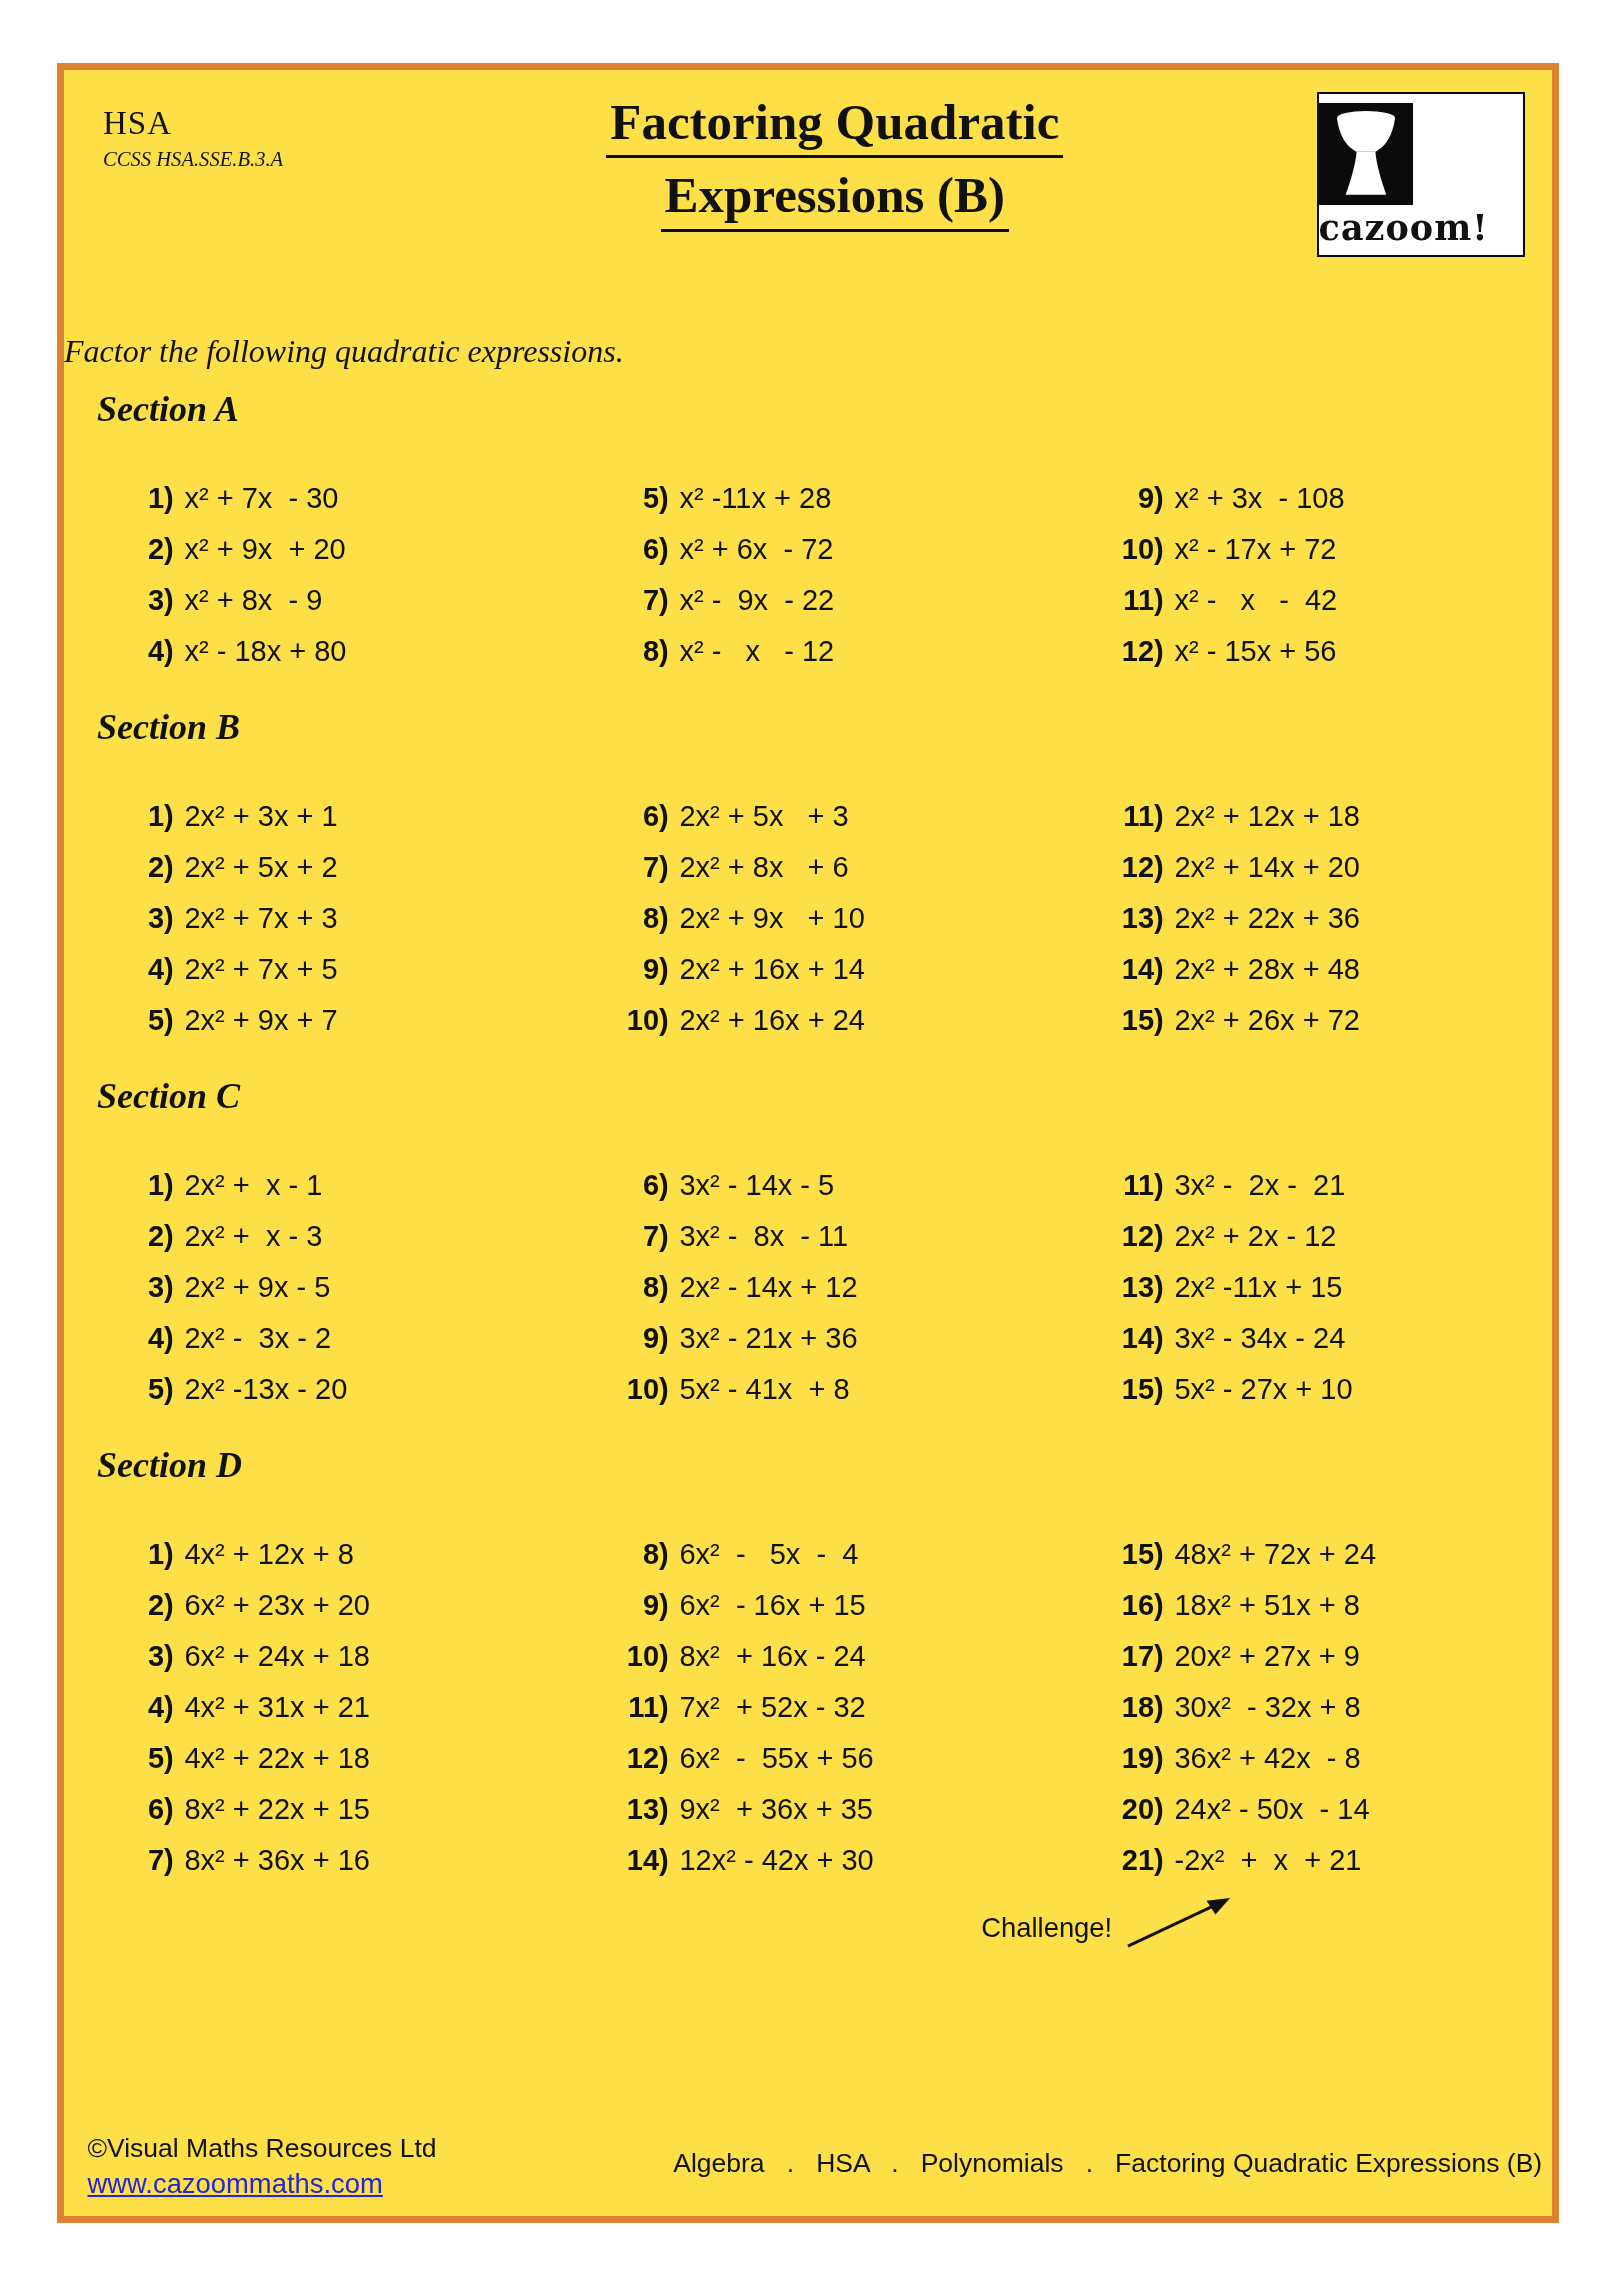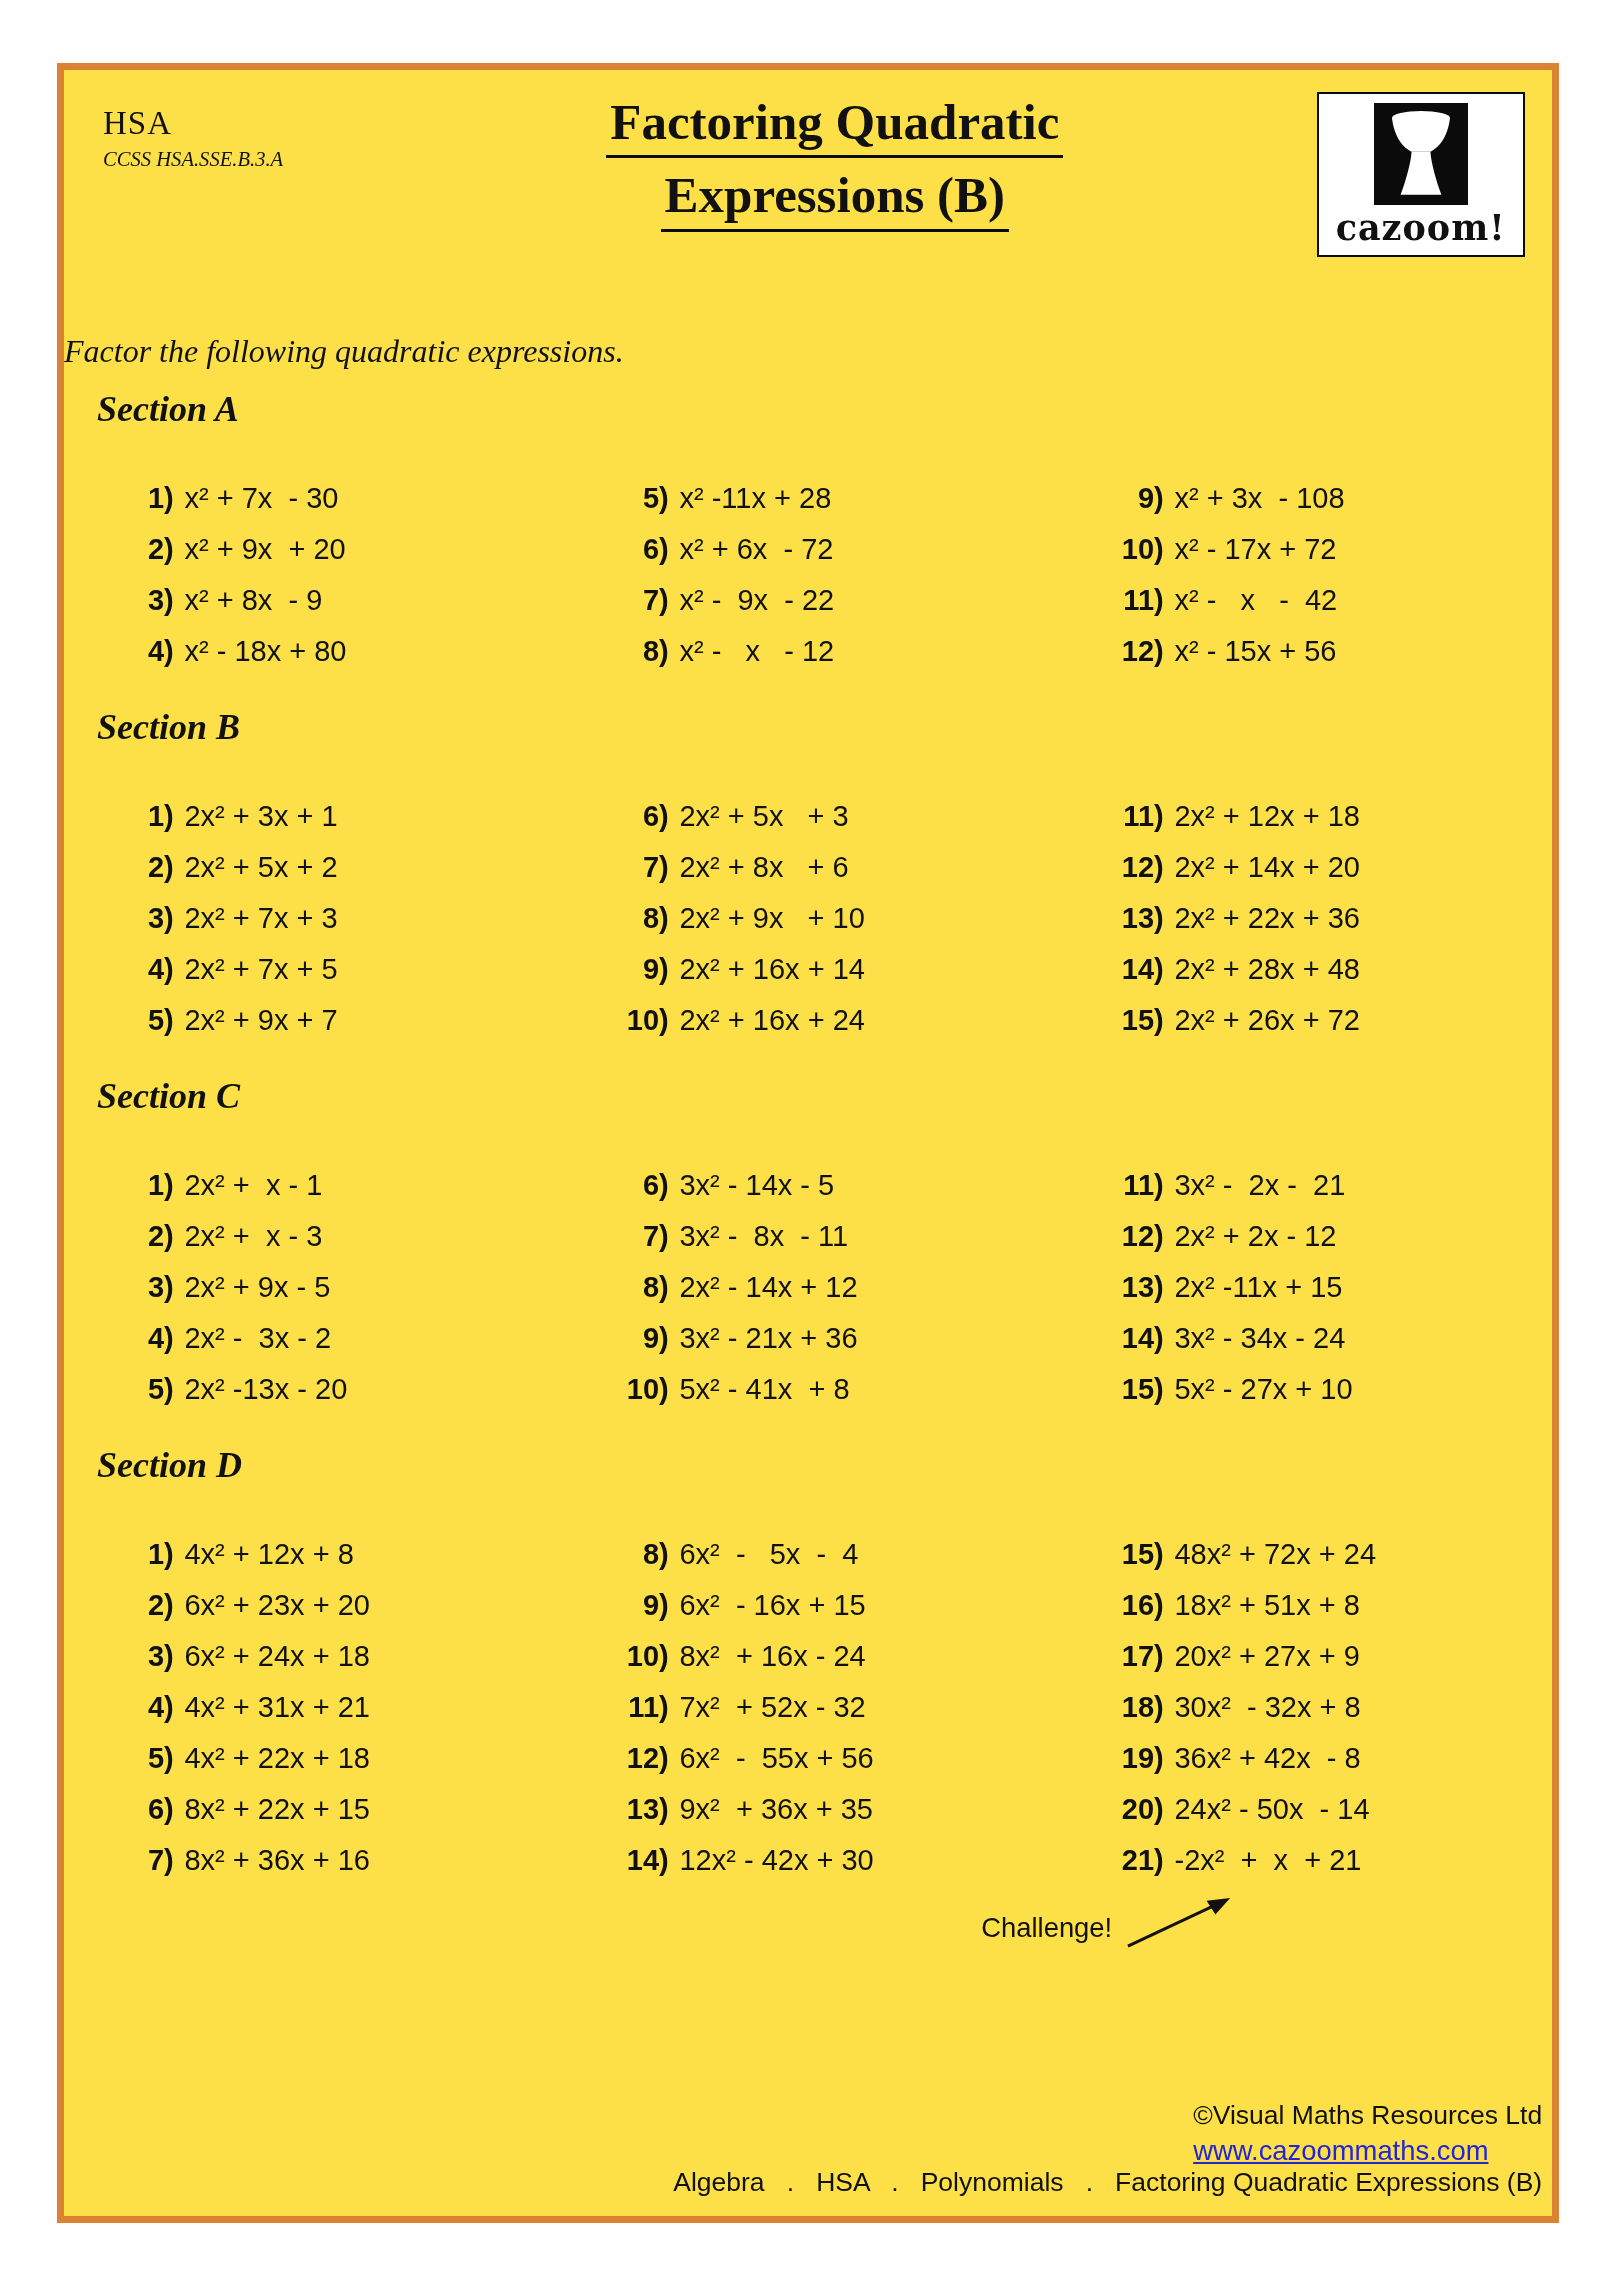--- a/index.html
+++ b/index.html
@@ -44,21 +44,21 @@
     border-bottom: 3.9px solid #0b0b0b;
     padding: 0 3.9px 4.9px 3.9px;
     margin-bottom: 8.8px;
     white-space: pre;
   }
   
   .logo {
     width: 208px; height: 165px;
     border: 2.9px solid #0b0b0b;
     background: #ffffff;
-    display: flex; flex-direction: column; align-items: center;
+    display: flex; flex-direction: column; 
     padding-top: 9.8px;
   }
   .drum { width: 94px; height: 102px; background: #0b0b0b; display: flex; align-items: center; justify-content: center; }
   .logo-text {
     font-family: "DejaVu Serif", "Liberation Serif", serif;
     font-weight: bold; font-size: 35px; margin-top: 2px; letter-spacing: 1px;
   }
   
   .instruction {
     font-family: "Liberation Serif", "DejaVu Serif", serif;
@@ -105,23 +105,22 @@
     margin-top: 5.9px;
     height: 73px;
   }
   .challenge-label { font-size: 27.4px; line-height: 33px; }
   .challenge-arrow { margin-left: 11.8px; margin-bottom: 13.7px; }
   
   .footer {
     margin-top: auto;
     display: flex;
     justify-content: space-between;
-    align-items: flex-end;
+    align-items: center;
     padding: 0 9.8px 15.7px 23.5px;
-    flex-direction: column;
   }
   .copyright { font-size: 26.5px; line-height: 39px; }
   .site-link {
     font-size: 27.4px;
     color: #2424D8;
     text-decoration: underline;
     cursor: pointer;
   }
   .breadcrumb {
     font-size: 26.5px;

